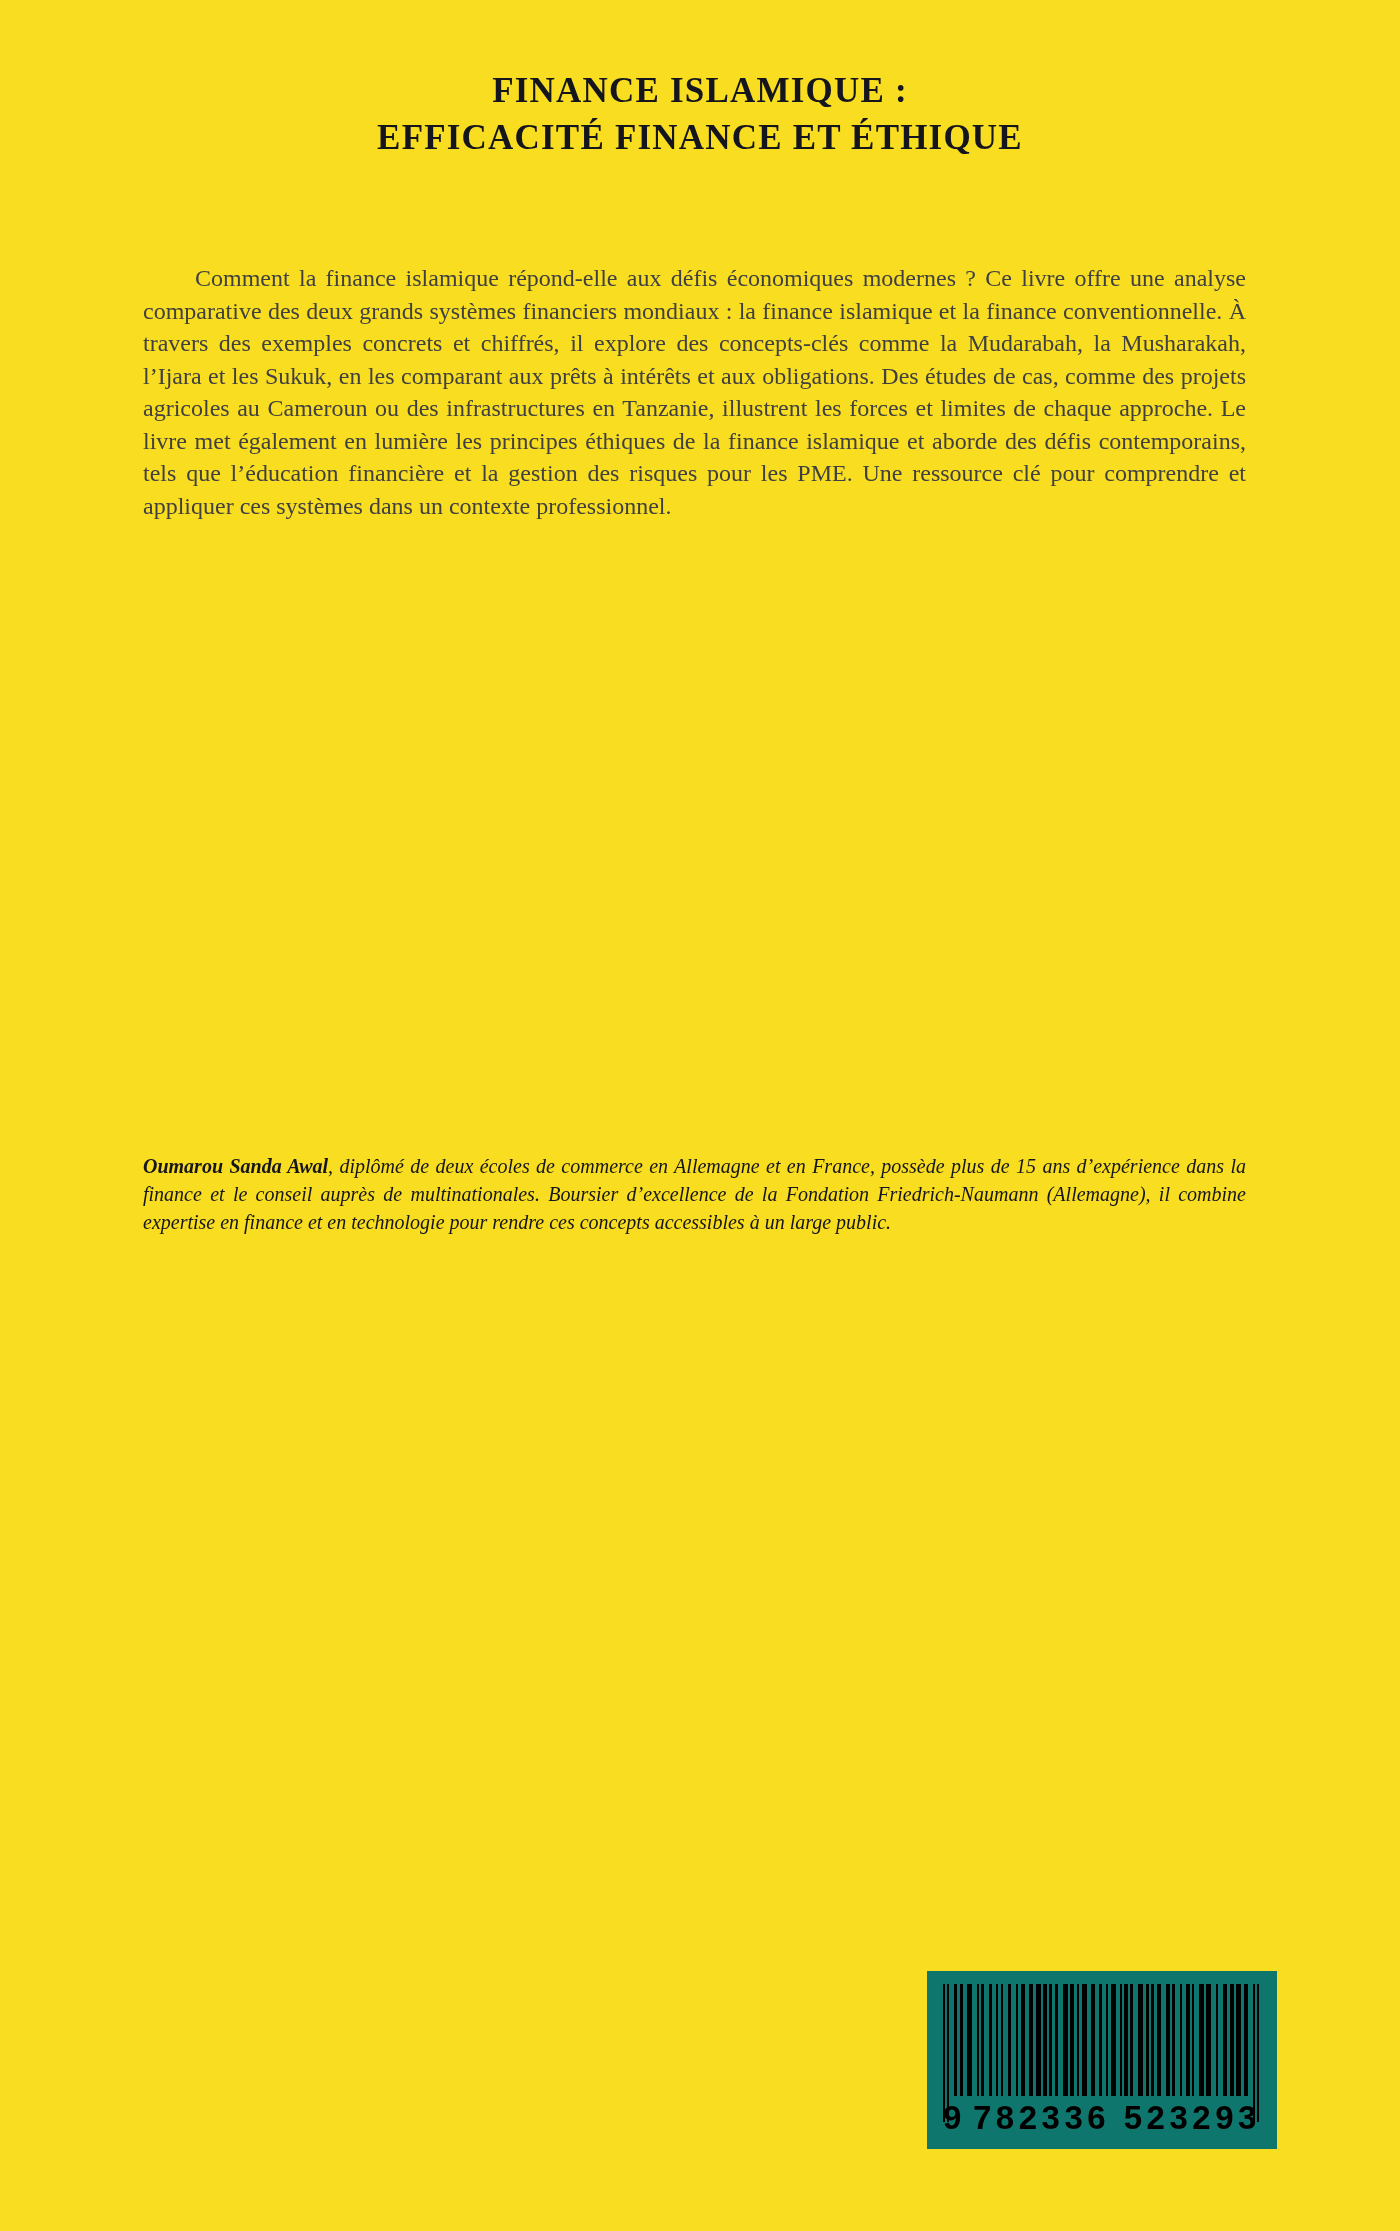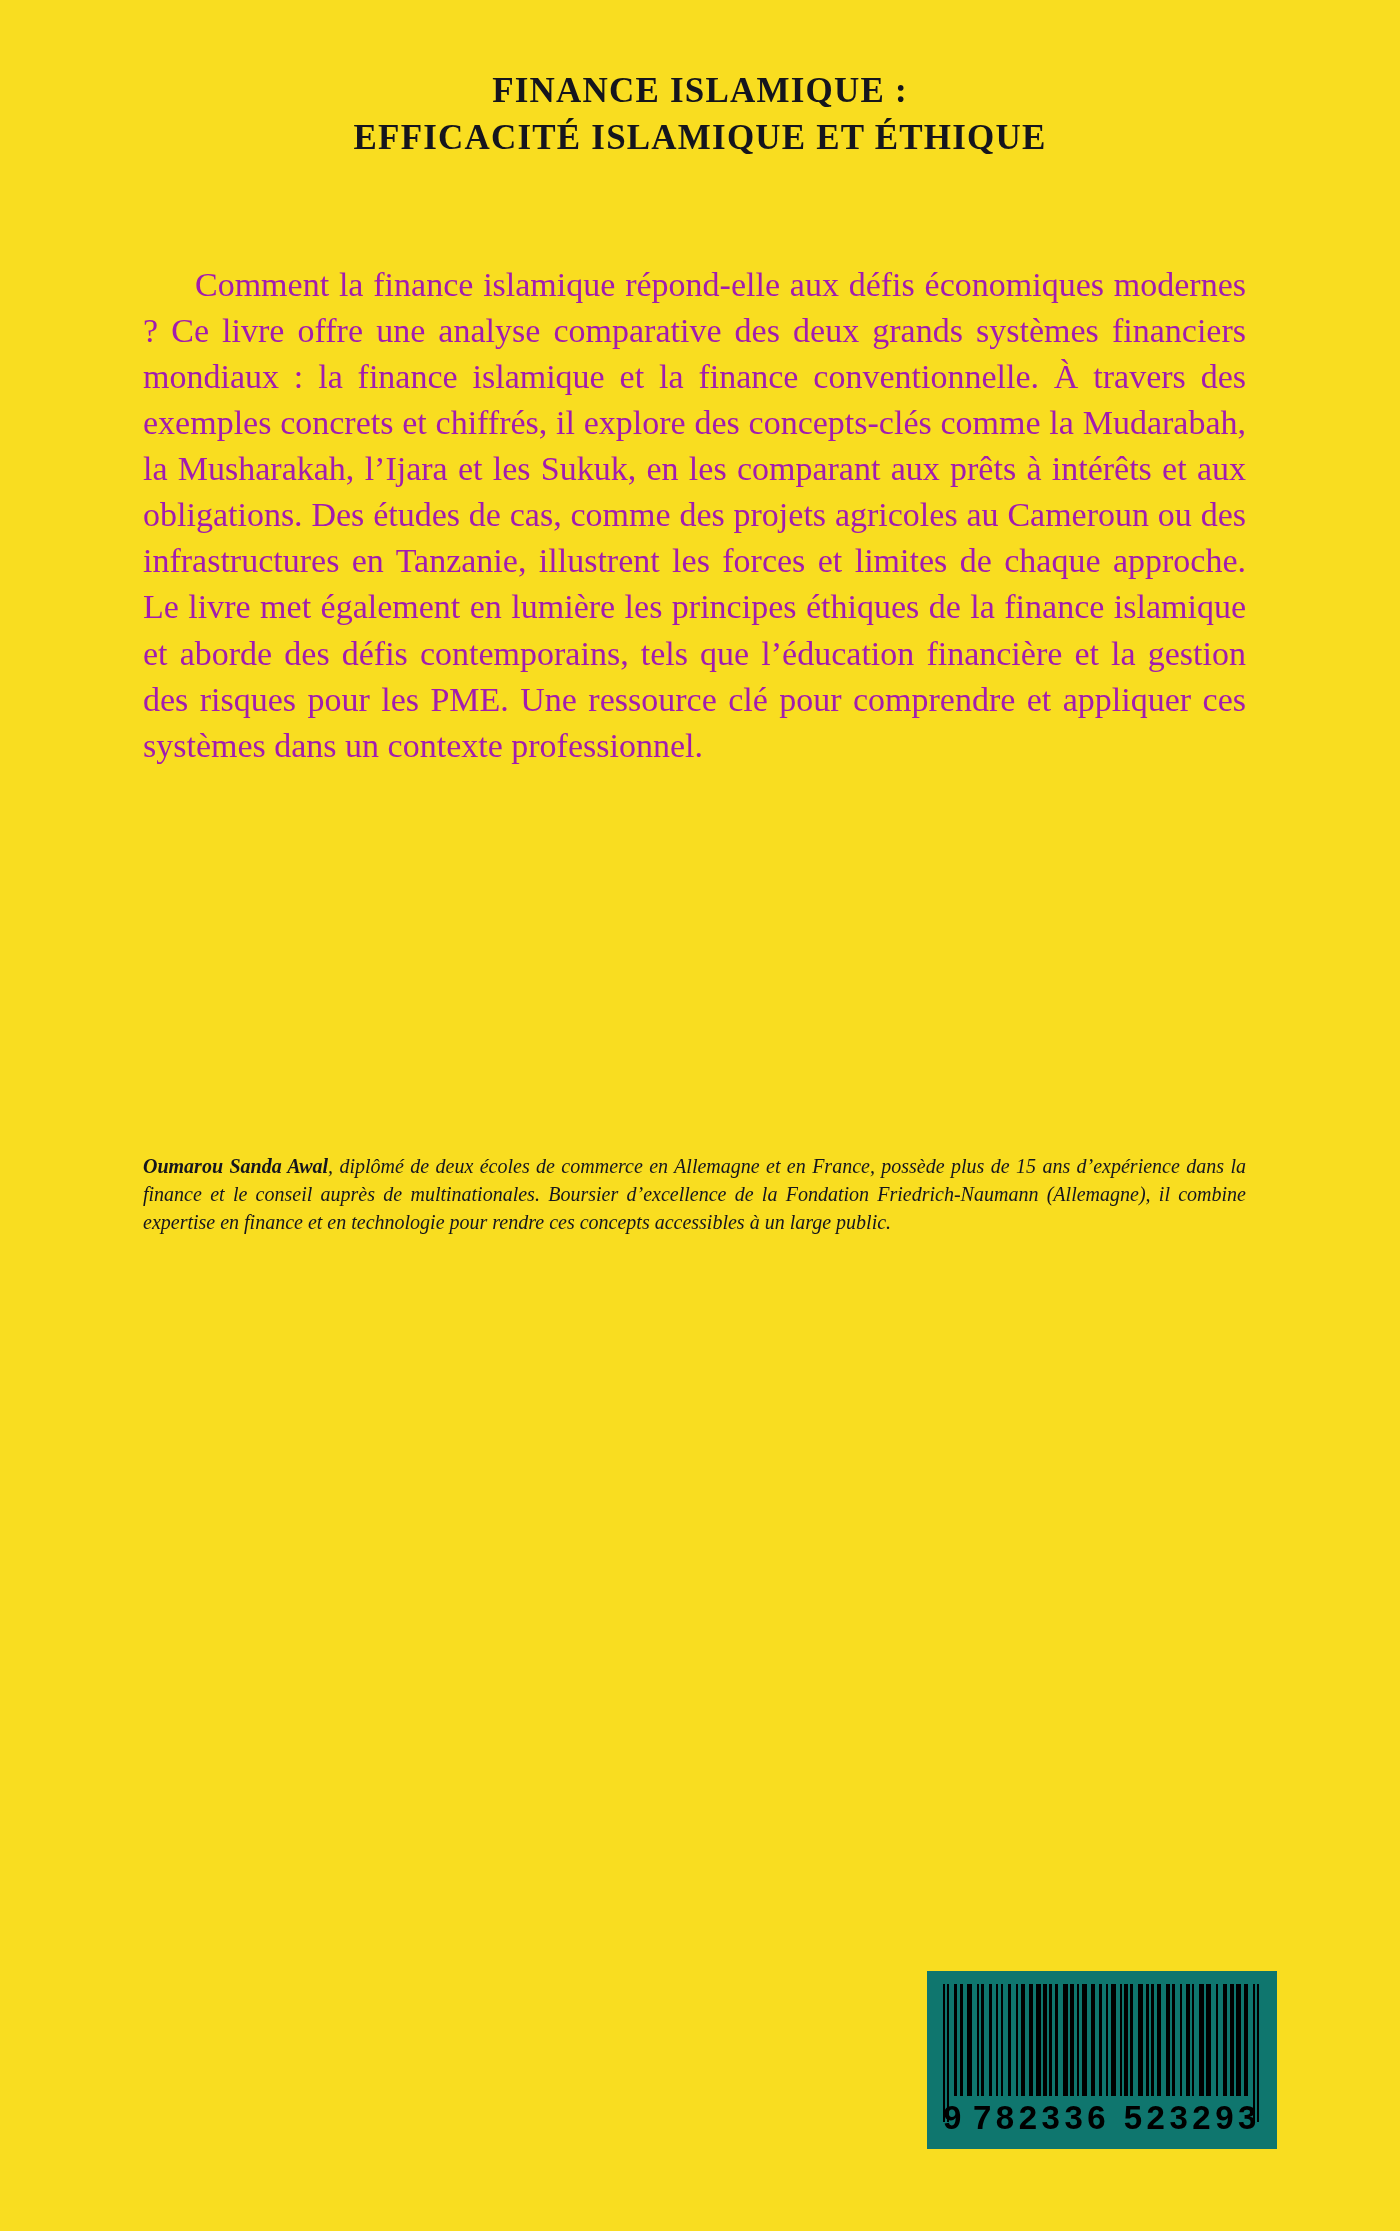--- a/index.html
+++ b/index.html
@@ -33,25 +33,25 @@
     letter-spacing: 1.2px;
     line-height: 1.33;
     color: #15151d;
     font-weight: 700;
   }
   .blurb {
     position: absolute;
     left: 143px;
     width: 1103px;
     top: 262px;
-    font-size: 34px;
+    font-size: 24px;
     line-height: 1.355;
     text-align: justify;
     text-justify: inter-word;
-    color: #a21caf;
+    color: #404040;
   }
   .blurb p {
     margin: 0;
     text-indent: 52px;
   }
   .bio {
     position: absolute;
     left: 143px;
     width: 1103px;
     top: 1152px;
@@ -132,21 +132,21 @@
     margin-right: 7px;
   }
 </style>
 </head>
 <body>
 
 <div class="page">
 
   <div class="title-block">
     <div class="title-line">FINANCE ISLAMIQUE :</div>
-    <div class="title-line">EFFICACITÉ ISLAMIQUE ET ÉTHIQUE</div>
+    <div class="title-line">EFFICACITÉ FINANCE ET ÉTHIQUE</div>
   </div>
 
   <div class="blurb">
     <p>Comment la finance islamique répond-elle aux défis économiques modernes ? Ce livre offre une analyse comparative des deux grands systèmes financiers mondiaux : la finance islamique et la finance conventionnelle. À travers des exemples concrets et chiffrés, il explore des concepts-clés comme la Mudarabah, la Musharakah, l’Ijara et les Sukuk, en les comparant aux prêts à intérêts et aux obligations. Des études de cas, comme des projets agricoles au Cameroun ou des infrastructures en Tanzanie, illustrent les forces et limites de chaque approche. Le livre met également en lumière les principes éthiques de la finance islamique et aborde des défis contemporains, tels que l’éducation financière et la gestion des risques pour les PME. Une ressource clé pour comprendre et appliquer ces systèmes dans un contexte professionnel.</p>
   </div>
 
   <div class="bio">
     <p><span class="author">Oumarou Sanda Awal</span><span>, diplômé de deux écoles de commerce en Allemagne et en France, possède plus de 15 ans d’expérience dans la finance et le conseil auprès de multinationales. Boursier d’excellence de la Fondation Friedrich-Naumann (Allemagne), il combine expertise en finance et en technologie pour rendre ces concepts accessibles à un large public.</span></p>
   </div>
 

